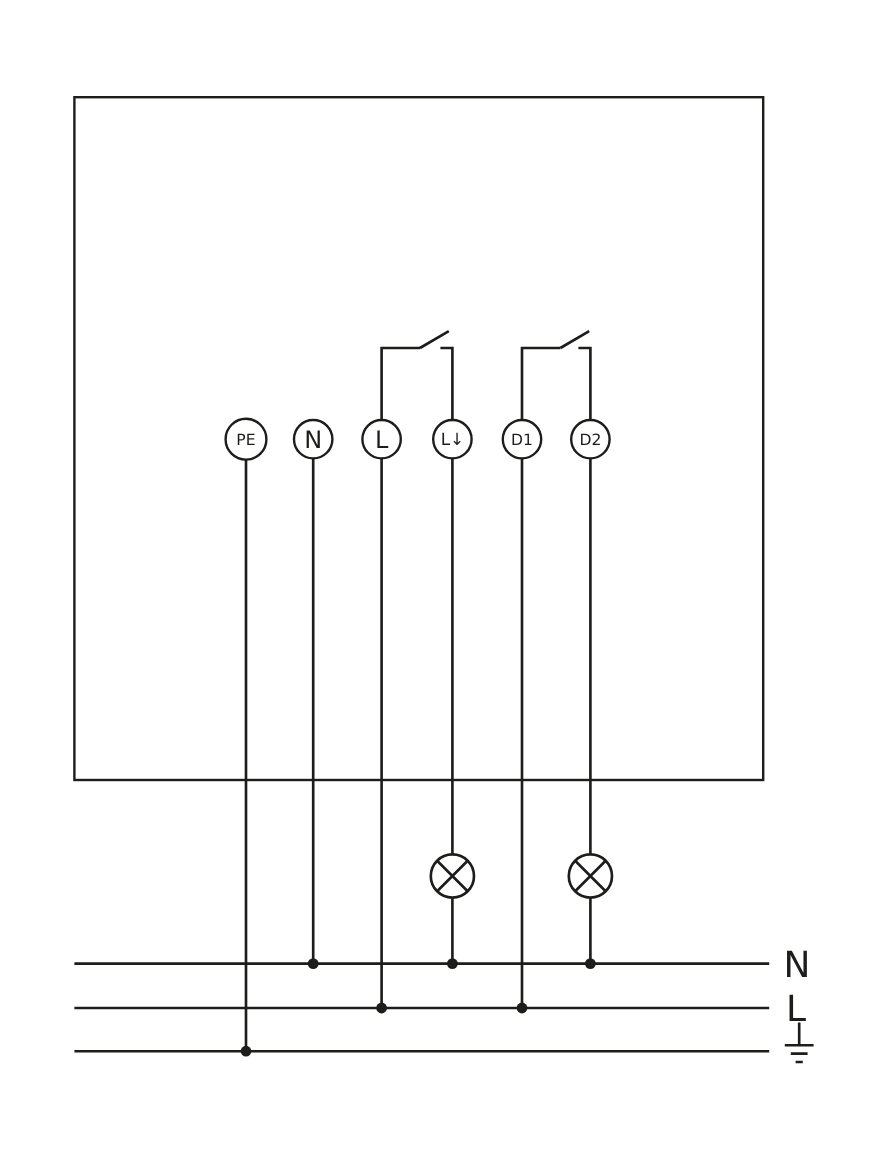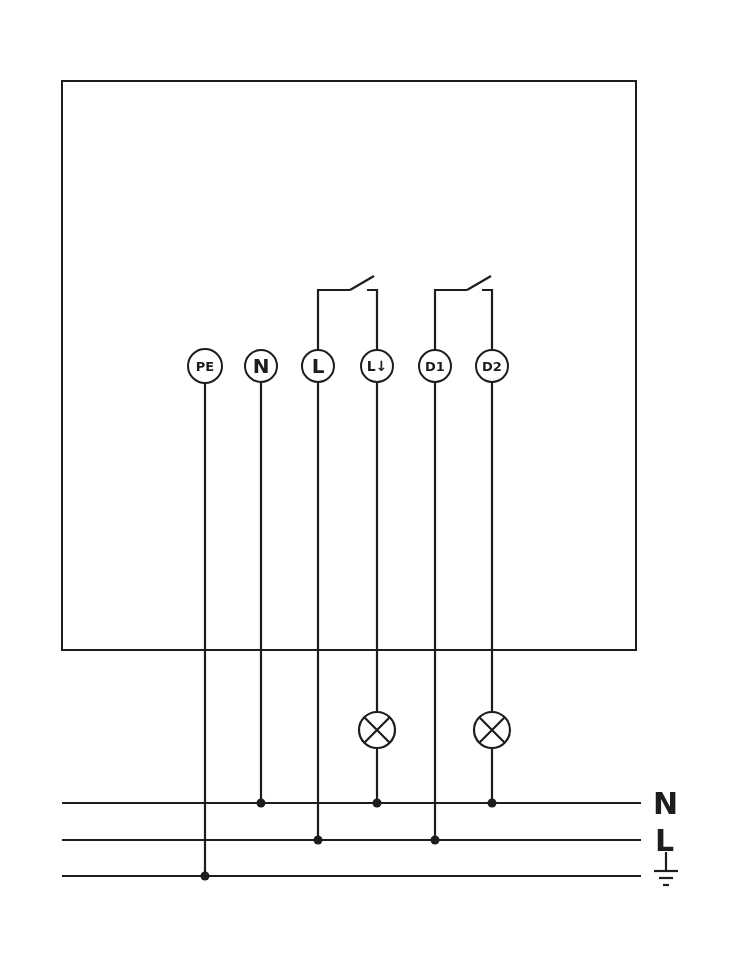--- a/index.html
+++ b/index.html
@@ -2,21 +2,20 @@
 <html><head>
 <meta charset="utf-8">
 <style>
   html,body{margin:0;padding:0;background:#ffffff;}
   .canvas{
     position:relative;
     width:728px;height:970px;
     background:#ffffff;
     font-family:"DejaVu Sans", sans-serif;
     overflow:hidden;
-    font-weight:bold;
   }
   svg{display:block;}
   .stroke{stroke:#1d1d1b;fill:none;}
   .w2{stroke-width:2px;}
   .w22{stroke-width:2.2px;}
   .dot{fill:#1d1d1b;stroke:none;}
   text{
     font-family:"DejaVu Sans", sans-serif;
     fill:#1d1d1b;
   }

